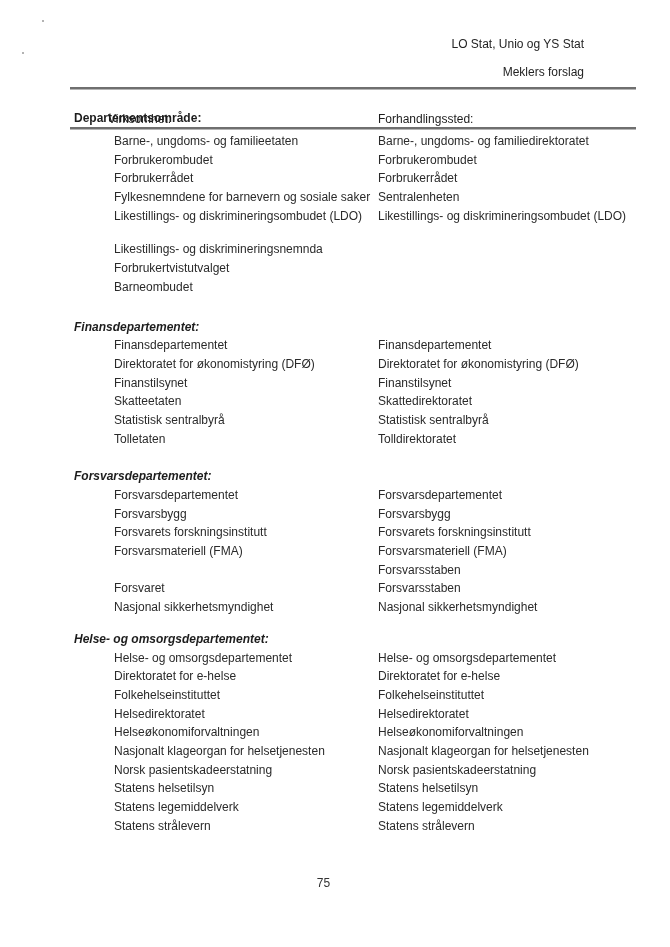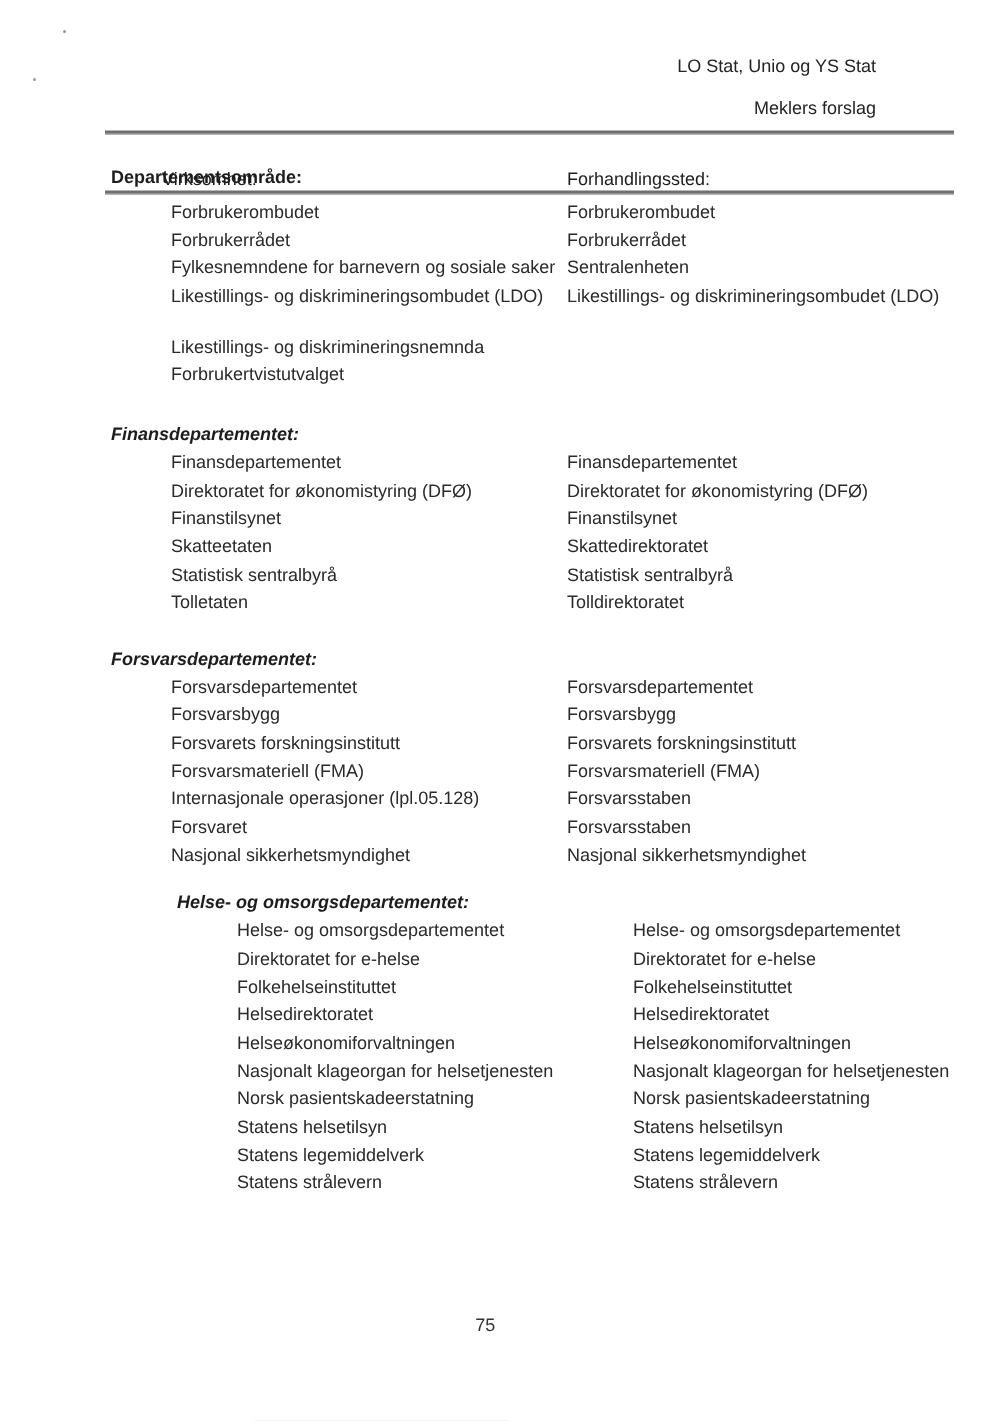--- a/index.html
+++ b/index.html
@@ -60,21 +60,21 @@
   .sections {
     position: absolute;
     left: 0;
     top: 132px;
     width: 670px;
   }
   .section { position: relative; }
   .section.s1 { margin-top: 15px; }
   .section.s2 { margin-top: 21px; }
   .section.s3 { margin-top: 19px; }
-  .section.s4 { margin-top: 13px; padding-left: 44px; }
+  .section.s4 { margin-top: 13px; }
   .sec-heading {
     height: 18.7px;
     line-height: 18.7px;
     padding-left: 74px;
     font-weight: bold;
     color: #1d1d1d;
     white-space: nowrap;
     font-style: italic;
   }
   .row {
@@ -114,20 +114,24 @@
 
   <div class="rule rule-top"></div>
   <div class="area-label">Departementsområde:</div>
   <div class="col-head col-head-1">Virksomhet:</div>
   <div class="col-head col-head-2">Forhandlingssted:</div>
   <div class="rule rule-mid"></div>
 
   <div class="sections">
       <div class="section s0">
         <div class="row">
+          <div class="c1">Barne-, ungdoms- og familieetaten</div>
+          <div class="c2">Barne-, ungdoms- og familiedirektoratet</div>
+        </div>
+        <div class="row">
           <div class="c1">Forbrukerombudet</div>
           <div class="c2">Forbrukerombudet</div>
         </div>
         <div class="row">
           <div class="c1">Forbrukerrådet</div>
           <div class="c2">Forbrukerrådet</div>
         </div>
         <div class="row">
           <div class="c1">Fylkesnemndene for barnevern og sosiale saker</div>
           <div class="c2">Sentralenheten</div>
@@ -139,20 +143,24 @@
       </div>
       <div class="section s1">
         <div class="row">
           <div class="c1">Likestillings- og diskrimineringsnemnda</div>
           <div class="c2"></div>
         </div>
         <div class="row">
           <div class="c1">Forbrukertvistutvalget</div>
           <div class="c2"></div>
         </div>
+        <div class="row">
+          <div class="c1">Barneombudet</div>
+          <div class="c2"></div>
+        </div>
       </div>
       <div class="section s2">
         <div class="sec-heading">Finansdepartementet:</div>
         <div class="row">
           <div class="c1">Finansdepartementet</div>
           <div class="c2">Finansdepartementet</div>
         </div>
         <div class="row">
           <div class="c1">Direktoratet for økonomistyring (DFØ)</div>
           <div class="c2">Direktoratet for økonomistyring (DFØ)</div>
@@ -186,21 +194,20 @@
         </div>
         <div class="row">
           <div class="c1">Forsvarets forskningsinstitutt</div>
           <div class="c2">Forsvarets forskningsinstitutt</div>
         </div>
         <div class="row">
           <div class="c1">Forsvarsmateriell (FMA)</div>
           <div class="c2">Forsvarsmateriell (FMA)</div>
         </div>
         <div class="row">
-          <div class="c1">Internasjonale operasjoner (lpl.05.128)</div>
           <div class="c2">Forsvarsstaben</div>
         </div>
         <div class="row">
           <div class="c1">Forsvaret</div>
           <div class="c2">Forsvarsstaben</div>
         </div>
         <div class="row">
           <div class="c1">Nasjonal sikkerhetsmyndighet</div>
           <div class="c2">Nasjonal sikkerhetsmyndighet</div>
         </div>

